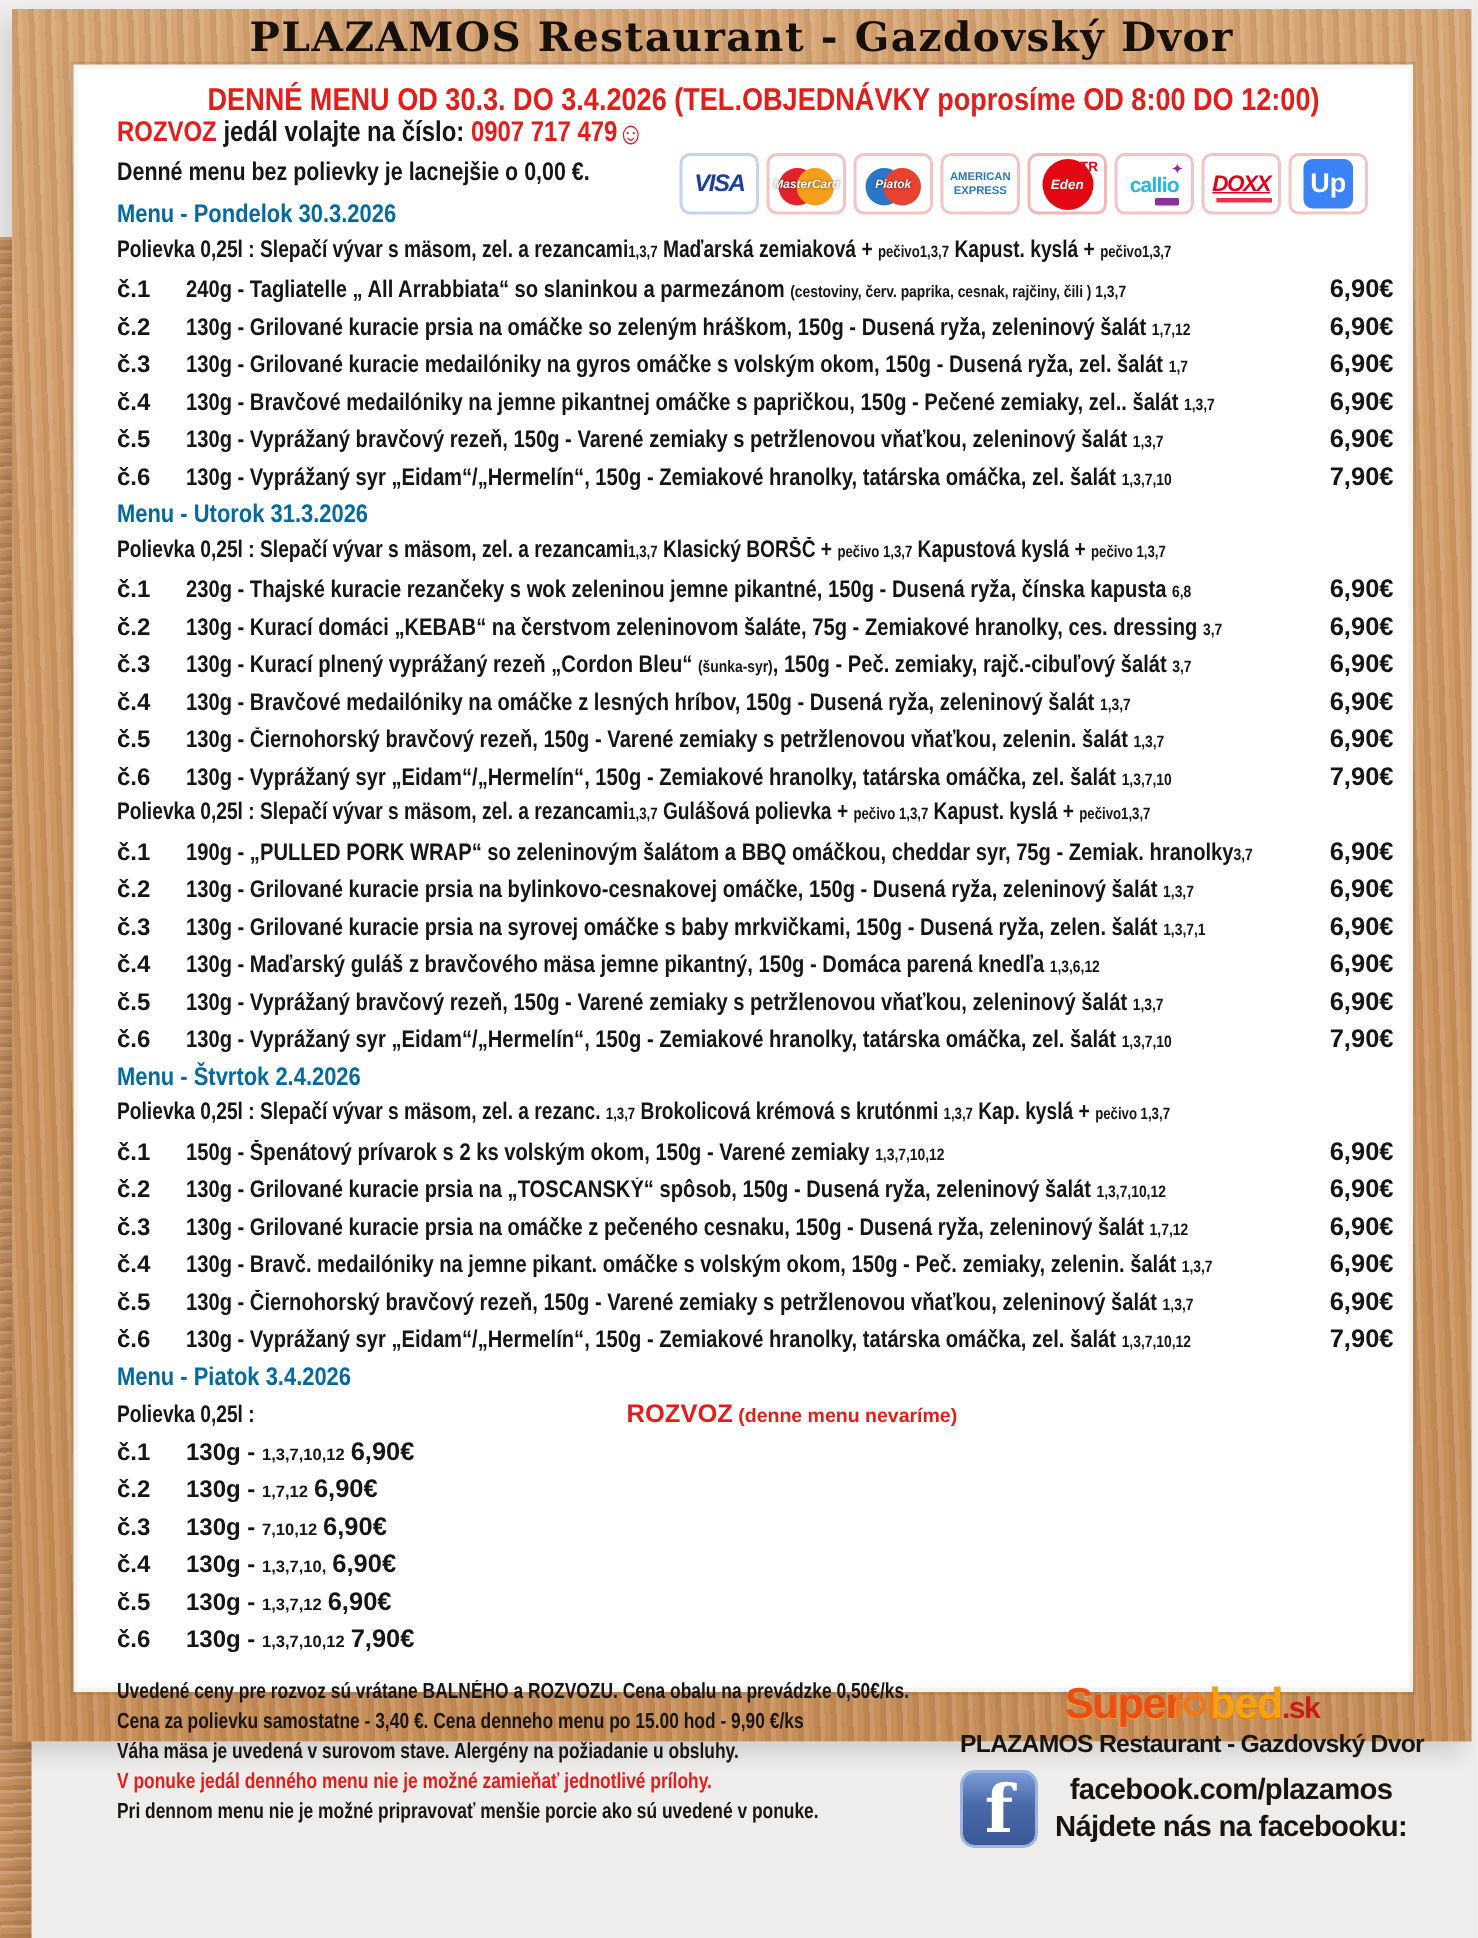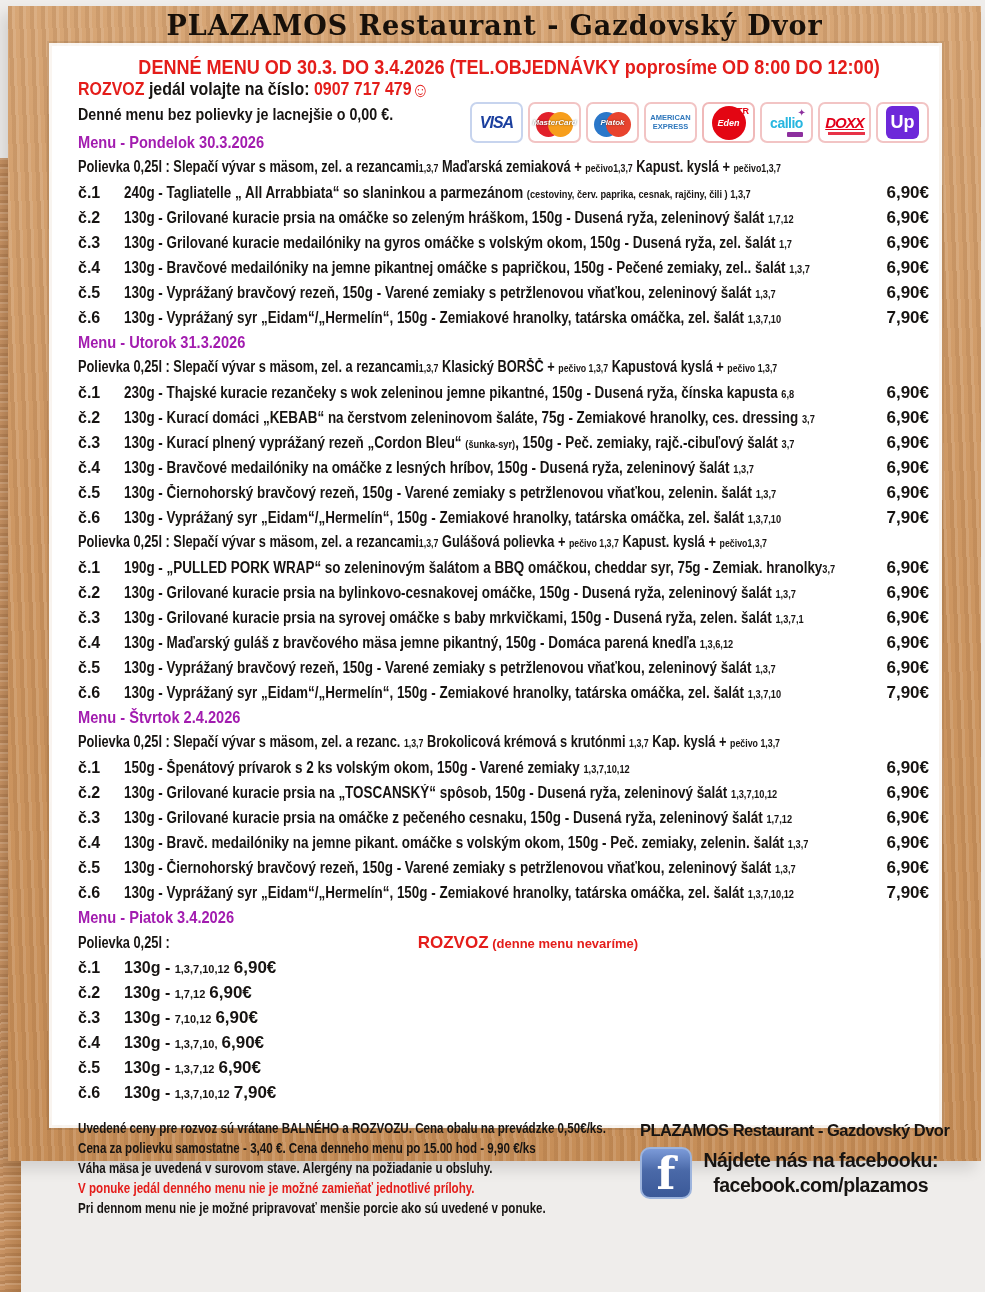--- a/index.html
+++ b/index.html
@@ -34,21 +34,21 @@
   .cond  { display:inline-block; transform:scaleX(.84); transform-origin:0 50%; white-space:nowrap; }
   .condc { display:inline-block; transform:scaleX(.86); transform-origin:50% 50%; white-space:nowrap; }
   .cond80 { display:inline-block; transform:scaleX(.80); transform-origin:0 50%; white-space:nowrap; }
 
   .banner { height:26px; text-align:center; font-weight:700; font-size:21px; color:#e41d1a; padding-top:3px; }
   .rozvoz-line { height:27px; font-weight:700; font-size:19px; white-space:nowrap; }
   .rozvoz-line .smiley { font-size:21px; line-height:1; vertical-align:-2px; }
   .discount-line { height:26px; font-size:17px; font-weight:700; white-space:nowrap; }
 
   
-  .cards-row { position:absolute; top:56px; right:10px; display:flex; gap:5px; z-index:2; }
+  .cards-row { position:absolute; top:56px; right:27px; display:flex; gap:5px; z-index:2; }
   .pcard { position:relative; width:53px; height:41px; background:#fff; border:2px solid #f2c4c4;
            border-radius:7px; display:flex; align-items:center; justify-content:center; overflow:hidden; }
   .pcard .pl { position:relative; z-index:2; }
   .pc-visa { border-color:#c7d4ee; }
   .pc-visa .pl { color:#1b3f9e; font-weight:700; font-style:italic; font-size:16px; letter-spacing:-1px; }
   .cir { position:absolute; top:8px; width:25px; height:25px; border-radius:50%; z-index:1; }
   .pc-mastercard .cir.a { left:6px;  background:#e2212b; }
   .pc-mastercard .cir.b { right:6px; background:#f79e1b; }
   .pc-maestro .cir.a { left:6px;  background:#2a77c9; }
   .pc-maestro .cir.b { right:6px; background:#e8432e; }
@@ -57,26 +57,26 @@
   .pc-amex .pl { color:#2e77bc; font-weight:700; font-size:7.5px; line-height:8.5px; text-align:center; width:44px; white-space:normal; }
   .pc-edenred { border-color:#f0b9b9; }
   .pc-edenred .pl { width:34px; height:34px; border-radius:50%; background:#e30613; color:#fff;
       font-weight:700; font-style:italic; font-size:9px; display:flex; align-items:center; justify-content:center; }
   .pc-edenred .px { position:absolute; top:2px; right:4px; color:#e30613; font-weight:700; font-size:9px; z-index:3; }
   .pc-callio .pl { color:#27b6e0; font-weight:700; font-size:14px; letter-spacing:-.5px; }
   .pc-callio .px { position:absolute; top:3px; right:5px; color:#8d2f9e; font-size:10px; z-index:3; }
   .pc-callio::after { content:""; position:absolute; bottom:4px; right:8px; width:16px; height:5px; background:#8d2f9e; border-radius:1px; }
   .pc-doxx .pl { color:#e2001a; font-weight:800; font-style:italic; font-size:15px; letter-spacing:-1px;text-decoration:underline; }
   .pc-doxx::after { content:""; position:absolute; bottom:6px; left:8px; width:37px; height:3px; background:#e2001a; opacity:.8; }
-  .pc-up .pl { width:33px; height:33px; background:#6d28d9; border-radius:6px; color:#fff; font-weight:800;
+  .pc-up .pl { width:33px; height:33px; background:#3b82f6; border-radius:6px; color:#fff; font-weight:800;
       font-size:18px; display:flex; align-items:center; justify-content:center; }
 
   
   #menu-days { margin-top:2px; }
-  .day-title { height:25px; font-weight:700; font-size:17px; color:#a21caf; white-space:nowrap; }
+  .day-title { height:25px; font-weight:700; font-size:17px; color:#0369a1; white-space:nowrap; }
   .soup-row { height:25px; font-weight:700; font-size:16px; white-space:nowrap; overflow:hidden; }
   .soup-row .cond80 { font-size:16px; }
   .sm { font-size:11px; font-weight:700; }
   .item-row { display:flex; height:25px; align-items:baseline; }
   .item-no { flex:0 0 46px; font-weight:700; font-size:16px; }
   .item-desc { flex:1 1 auto; min-width:0; overflow:hidden; font-weight:700; font-size:16px; white-space:nowrap; }
   .item-price { flex:0 0 66px; text-align:right; font-weight:700; font-size:17px; }
   .item-row.inline-price .item-desc { flex:0 0 auto; overflow:visible; }
   .item-row.inline-price .item-desc .cond { transform:none; }
   .item-row.inline-price .item-price { flex:0 0 auto; text-align:left; margin-left:4px; }
@@ -339,25 +339,28 @@
 
       <div class="footer">
         <div class="notes">
             <div class="note"><span class="cond80"><span>Uvedené ceny pre rozvoz sú vrátane BALNÉHO a ROZVOZU. Cena obalu na prevádzke 0,50€/ks.</span></span></div>
             <div class="note"><span class="cond80"><span>Cena za polievku samostatne  - </span><span class="b">3,40 €.</span><span>  Cena denneho menu po 15.00 hod - 9,90 €/ks</span></span></div>
             <div class="note"><span class="cond80"><span>Váha mäsa je uvedená v surovom stave. Alergény na požiadanie u obsluhy.</span></span></div>
             <div class="note red"><span class="cond80"><span>V ponuke jedál denného menu nie je možné zamieňať jednotlivé prílohy.</span></span></div>
             <div class="note"><span class="cond80"><span>Pri dennom menu nie je možné pripravovať menšie porcie ako sú uvedené v ponuke.</span></span></div>
           </div>
         <div class="brand-col">
+          <div class="superobed">
+            <span class="so-super">Super</span><span class="so-plate"></span><span class="so-bed">bed</span><span class="so-sk">.sk</span>
+          </div>
           <div class="brand-restaurant">PLAZAMOS Restaurant - Gazdovský Dvor</div>
           <div class="fb-box">
             <div class="fb-icon">f</div>
             <div class="fb-lines">
+              <div>facebook.com/plazamos</div>
               <div>Nájdete nás na facebooku:</div>
-              <div>facebook.com/plazamos</div>
             </div>
           </div>
         </div>
       </div>
     </div>
   </div>
 </div>
 
 </body></html>

